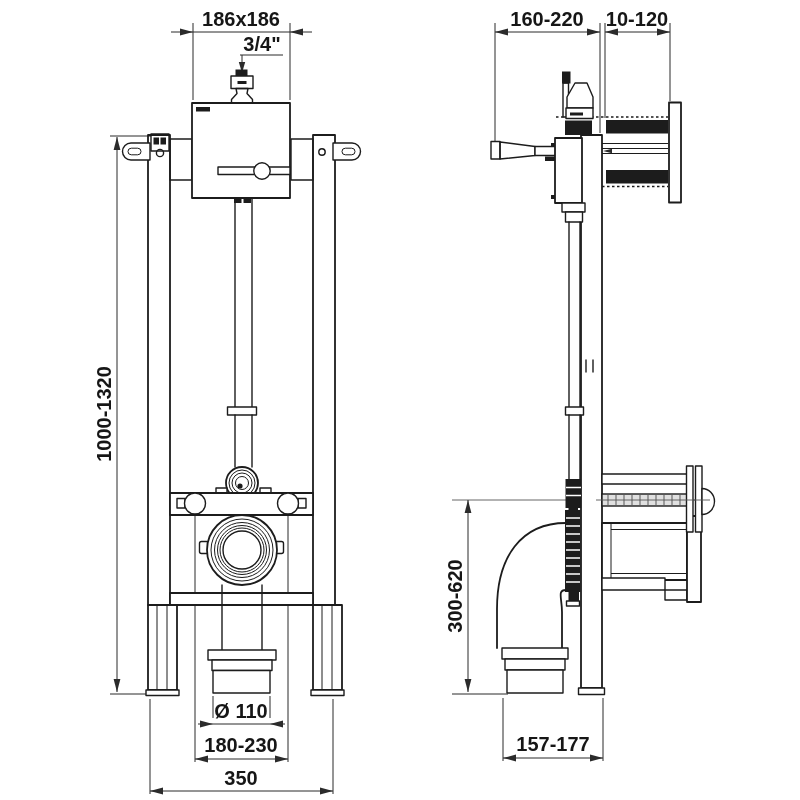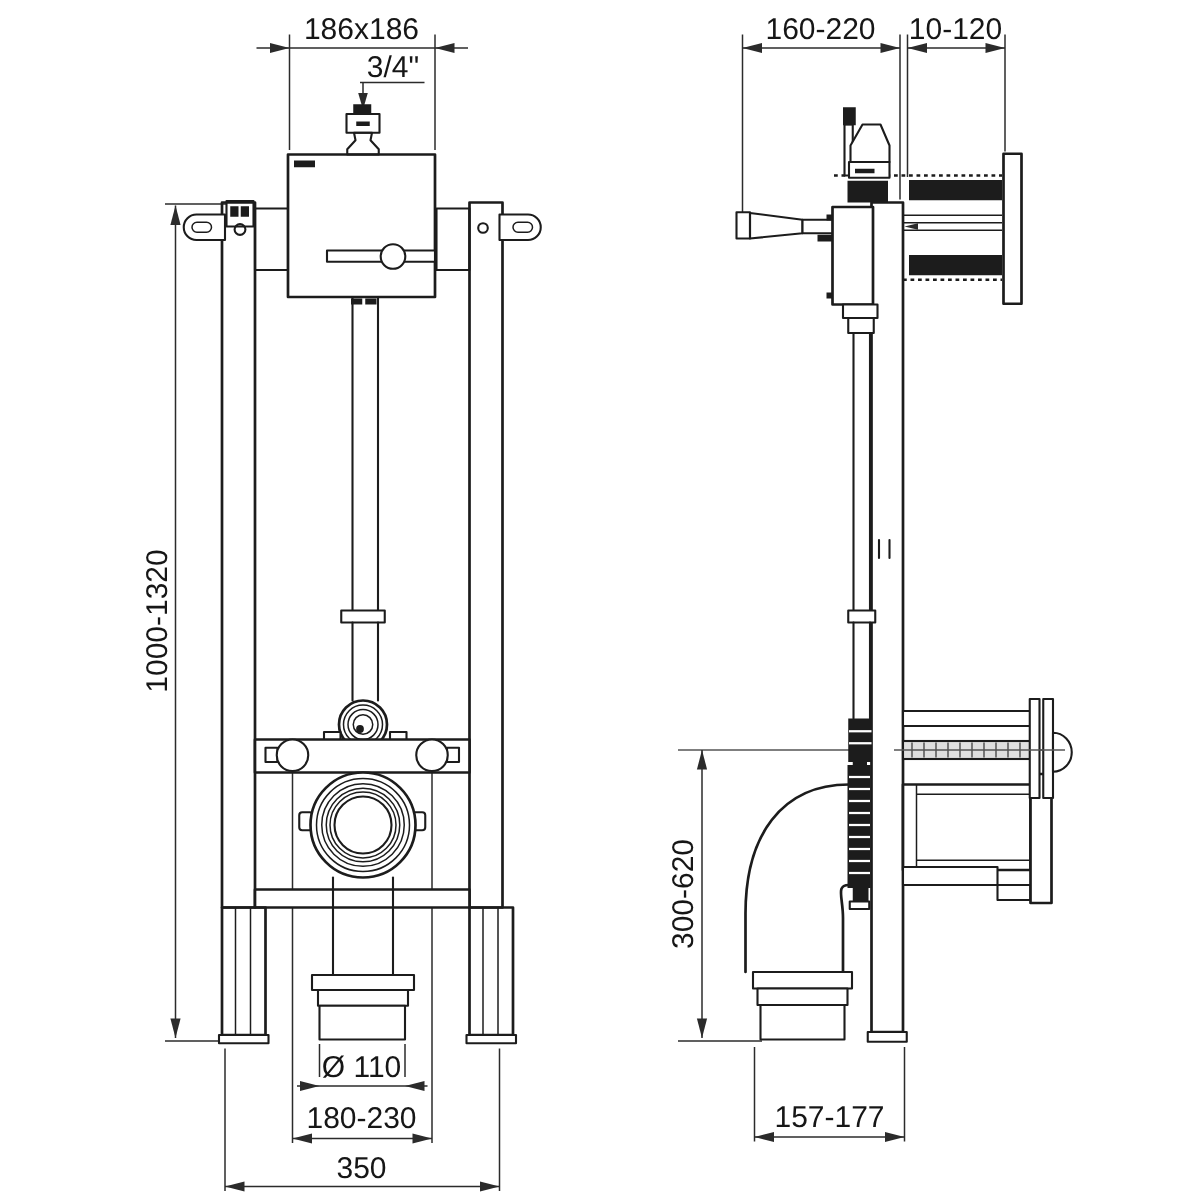--- a/index.html
+++ b/index.html
@@ -1,16 +1,16 @@
 <!DOCTYPE html>
 <html><head>
 <meta charset="utf-8">
 <style>
   html,body{margin:0;padding:0;background:#ffffff;}
-  .stage{width:800px;height:800px;position:relative;background:#fff;}
+  .stage{width:800px;height:800px;position:relative;background:#fff;font-weight:bold;}
   svg{display:block;}
   .o  {fill:none;stroke:#1c1c1c;stroke-width:1.8;stroke-linejoin:round;stroke-linecap:round;}
   .o2 {fill:none;stroke:#1c1c1c;stroke-width:1.4;stroke-linejoin:round;stroke-linecap:round;}
   .th {fill:none;stroke:#1c1c1c;stroke-width:1;}
   .wf {fill:#ffffff;stroke:#1c1c1c;stroke-width:1.8;stroke-linejoin:round;}
   .wf2{fill:#ffffff;stroke:#1c1c1c;stroke-width:1.4;stroke-linejoin:round;}
   .bk {fill:#1c1c1c;stroke:none;}
   .dim{stroke:#2b2b2b;stroke-width:1;fill:none;}
   .ar {fill:#2b2b2b;stroke:none;}
   .dash{stroke:#1c1c1c;stroke-width:1.6;stroke-dasharray:2.5 2.5;fill:none;}

